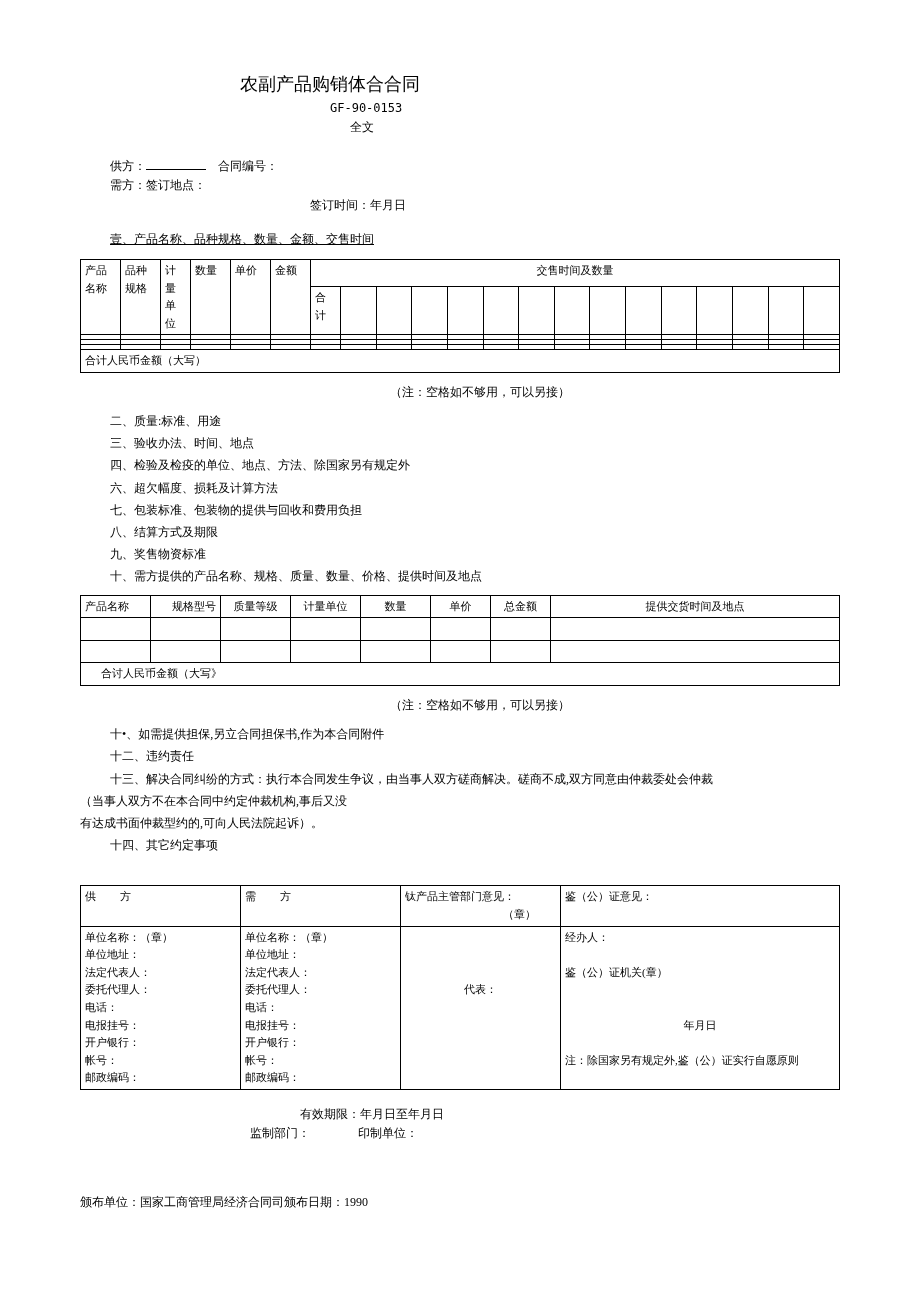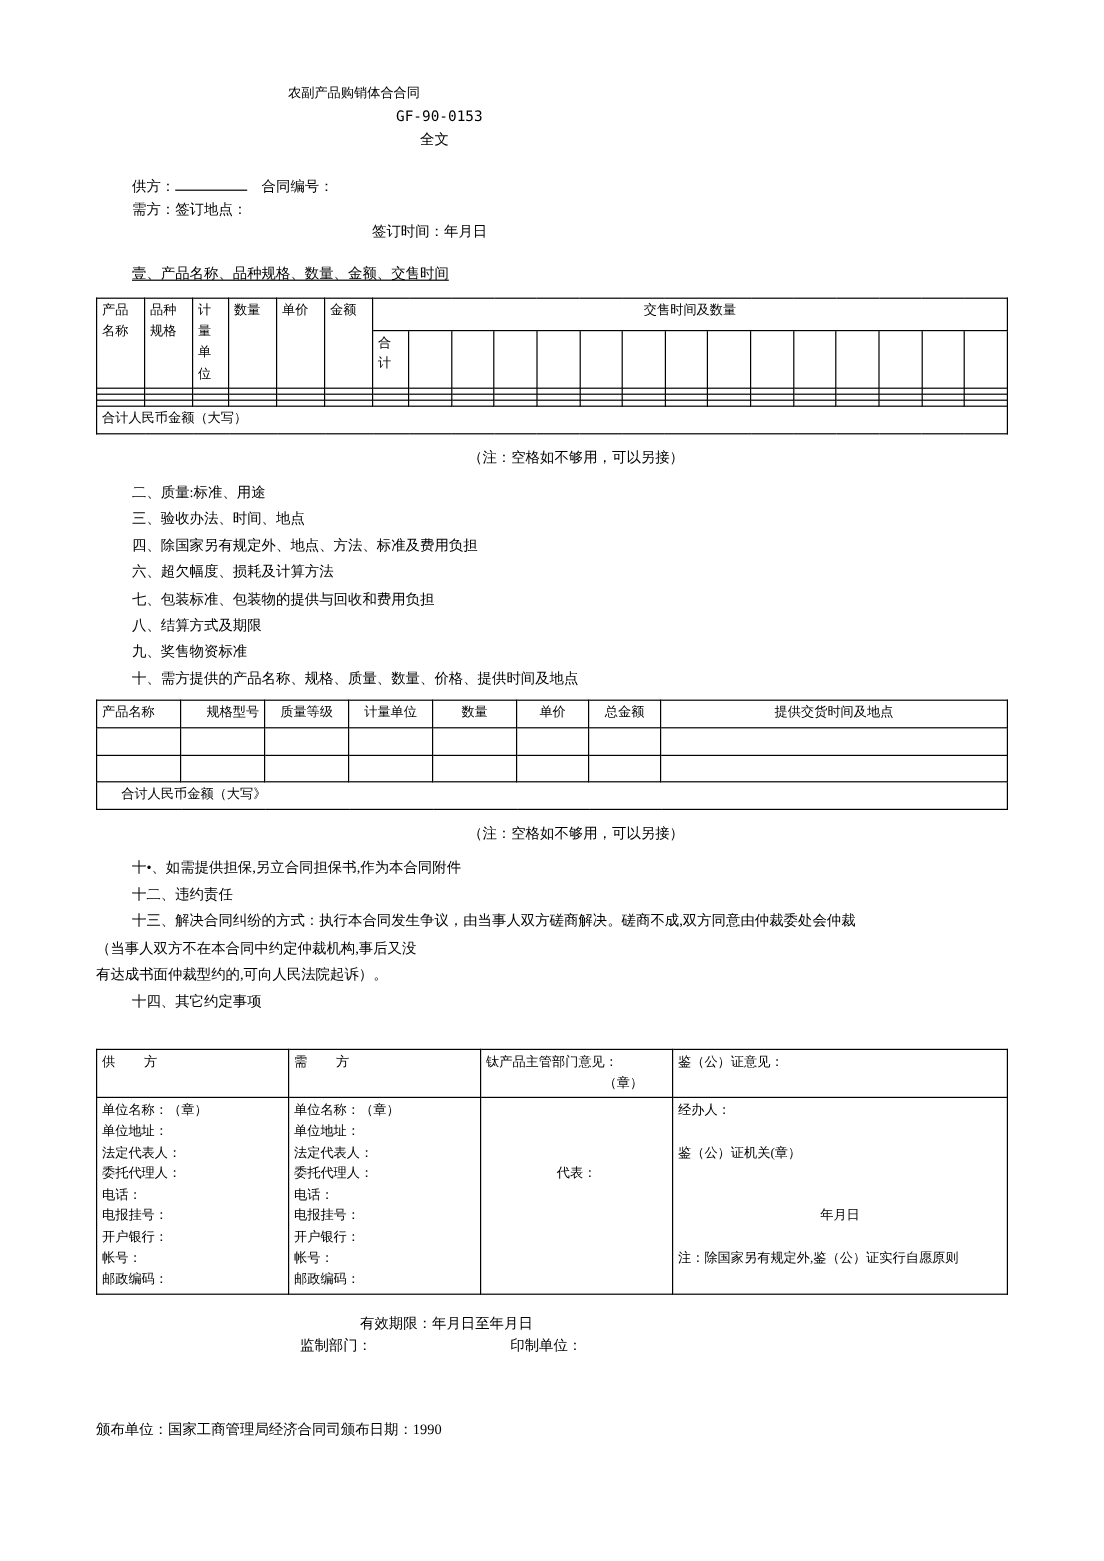--- a/index.html
+++ b/index.html
@@ -7,35 +7,35 @@
       font-family: "SimSun", "宋体", serif;
       font-size: 12px;
       color: #000;
       background: #fff;
       margin: 0;
       padding: 70px 80px;
       width: 920px;
       line-height: 1.6;
     }
     .title-block { margin-left: 160px; margin-bottom: 20px; }
-    .title { font-size: 11px; }
+    .title { font-size: 18px; }
     .code { margin-left: 90px; font-family: monospace; }
     .fulltext { margin-left: 110px; }
     .info-line { margin-left: 30px; }
     .center-offset { margin-left: 230px; }
     .section-title { margin-left: 30px; margin-top: 15px; margin-bottom: 10px; text-decoration: underline; }
     table { border-collapse: collapse; width: 100%; margin: 8px 0; padding-left: 32px; }
     td, th { border: 1px solid #000; padding: 2px 4px; font-size: 11px; font-weight: normal; text-align: left; vertical-align: top; }
     .note { margin-left: 310px; margin-top: 10px; margin-bottom: 10px; }
     .terms p { margin: 3px 0 3px 30px; }
     .noindent p { margin: 3px 0; }
     .sig-table td { vertical-align: top; }
     .footer { margin-top: 15px; }
     .footer-line1 { margin-left: 220px; }
-    .footer-line2 { margin-left: 170px; font-family: Liberation Mono, monospace; }
+    .footer-line2 { margin-left: 170px; }
     .publisher { margin-top: 50px; }
     .blank { display: inline-block; width: 60px; border-bottom: 1px solid #000; height: 12px; vertical-align: baseline; }
     .spread { letter-spacing: 24px; }
   </style>
 </head>
 <body>
 
 
 
 <div class="title-block">
@@ -157,21 +157,21 @@
         <td colspan="21">合计人民币金额（大写）</td>
       </tr>
 </tbody>
   </table>
 
 <div class="note">（注：空格如不够用，可以另接）</div>
 
 <div class="terms">
   <p>二、质量:标准、用途</p>
   <p>三、验收办法、时间、地点</p>
-  <p>四、除国家另有规定外、地点、方法、标准及费用负担</p>
+  <p>四、检验及检疫的单位、地点、方法、除国家另有规定外</p>
   <p>六、超欠幅度、损耗及计算方法</p>
   <p>七、包装标准、包装物的提供与回收和费用负担</p>
   <p>八、结算方式及期限</p>
   <p>九、奖售物资标准</p>
   <p>十、需方提供的产品名称、规格、质量、数量、价格、提供时间及地点</p>
 </div>
 
 <table>
   <tbody>
       <tr>

